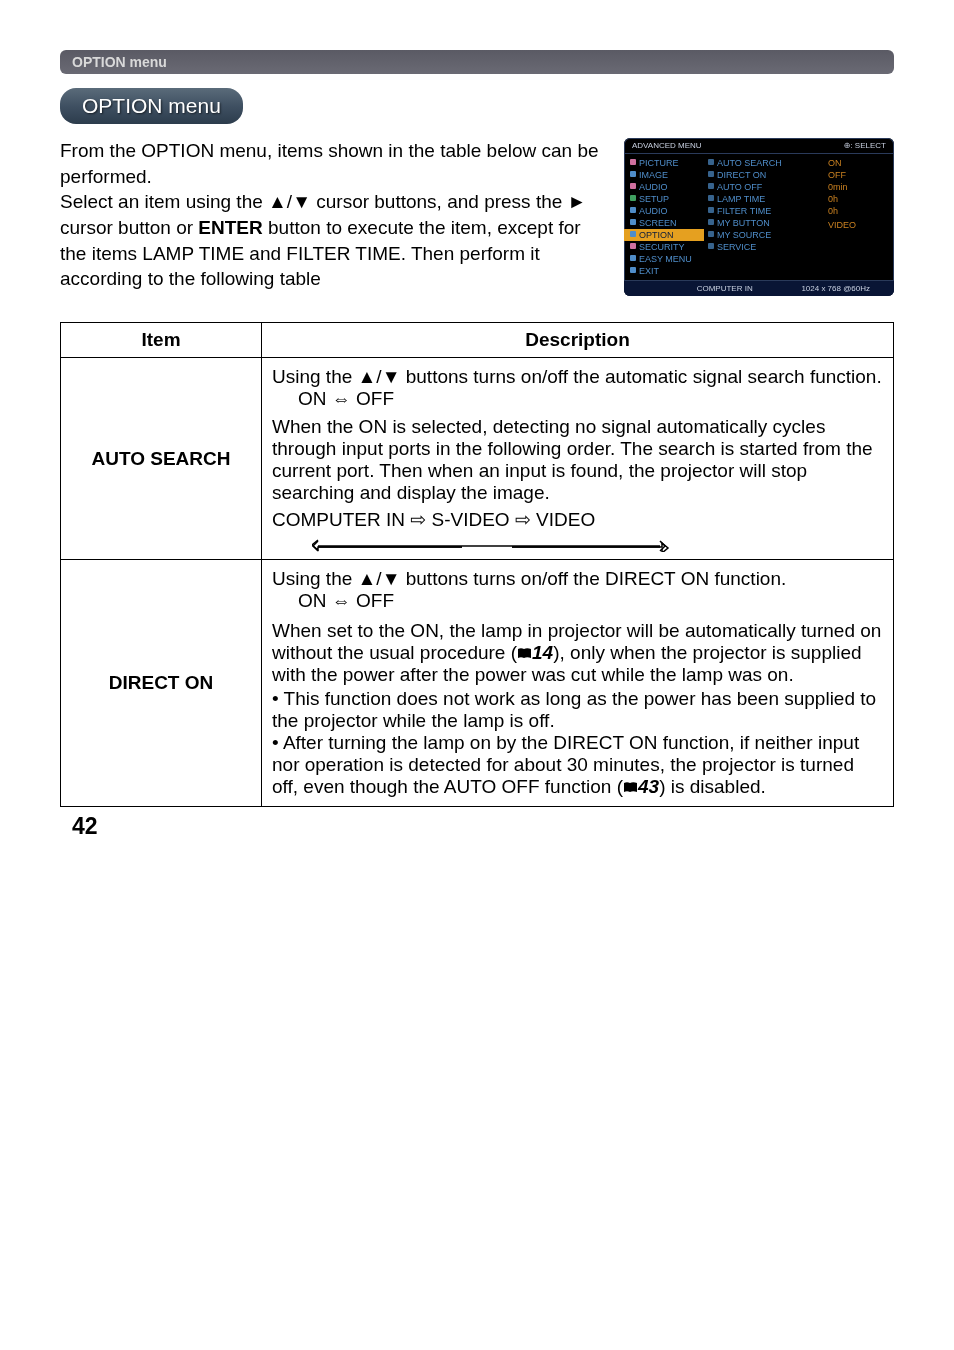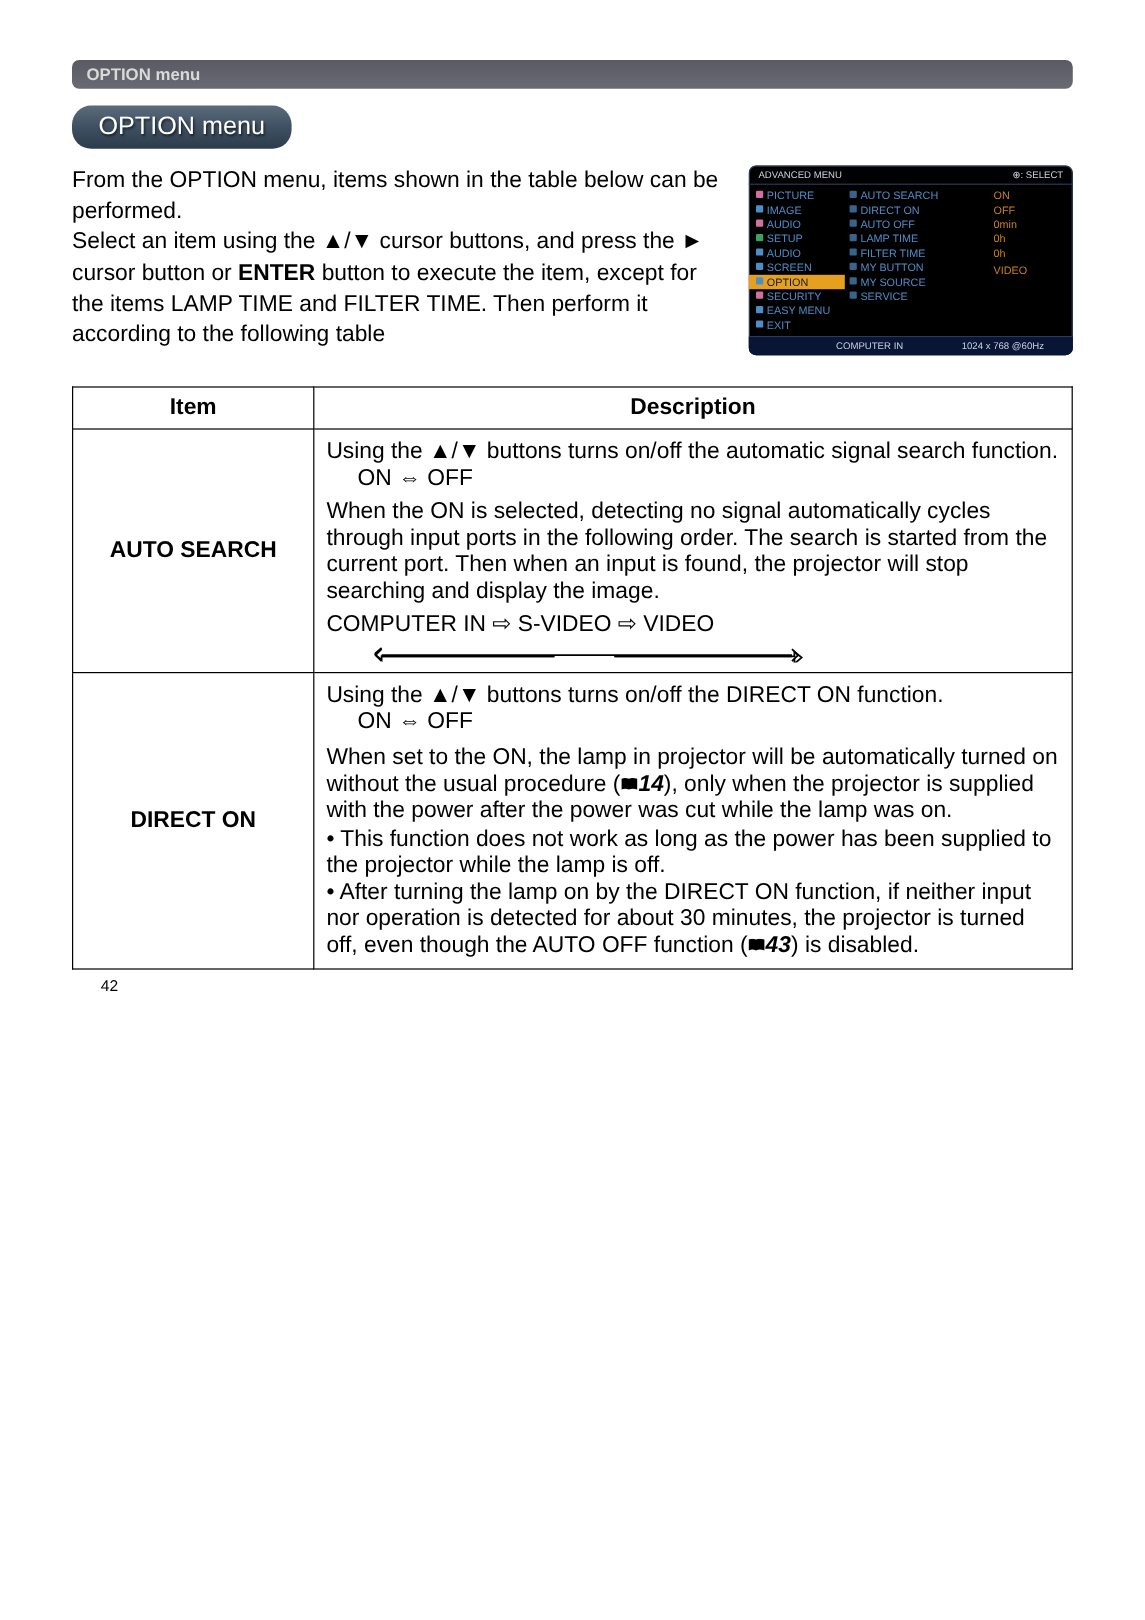--- a/index.html
+++ b/index.html
@@ -128,23 +128,24 @@
     display: inline-block;
     width: 15px; height: 12px;
     vertical-align: -1px;
   }
   .small-indent { margin-left: 26px; }
   .cont {
     font-size: 19px;
     margin-top: 240px;
   }
   .page-num {
-    font-size: 13px;
+    font-size: 23px;
     margin-top: 6px;
-    margin-left: 24px;
+    margin-left: 12px;
+    font-weight: bold;
   }
   .osd-left div::before {
     content: "";
     display: inline-block;
     width: 6px; height: 6px;
     margin-right: 3px;
     background: #4f8dc9;
     vertical-align: 1px;
     border-radius: 1px;
   }

